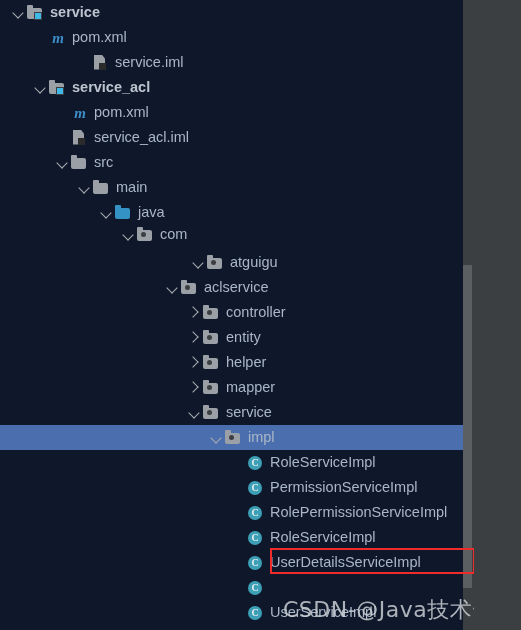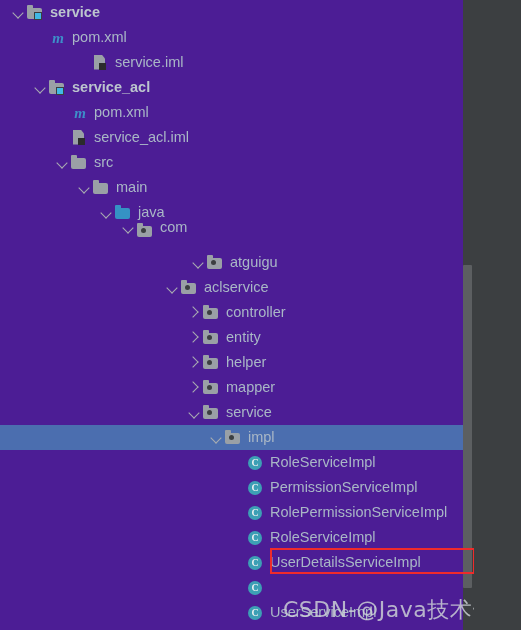--- a/index.html
+++ b/index.html
@@ -3,21 +3,21 @@
 <meta charset="utf-8">
 <style>
   html, body {
     margin: 0; padding: 0;
     background: #3c3f41;
   }
   #app {
     position: relative;
     width: 474px;
     height: 630px;
-    background: #4c1d95;
+    background: #0f172a;
     font-family: "Liberation Sans", sans-serif;
     overflow: hidden;
     user-select: none;
   }
 
   
   .row {
     position: absolute;
     left: 0;
     width: 521px;
@@ -251,21 +251,21 @@
         <div class="twisty open"></div>
         <div class="ico folder"></div>
         <span class="label">main</span>
       </div>
       <div class="row" style="top: 200px;">
         <div style="flex: 0 0 auto; height: 25px; width: 98px;"></div>
         <div class="twisty open"></div>
         <div class="ico srcroot"></div>
         <span class="label">java</span>
       </div>
-      <div class="row" style="top: 215px; align-items: flex-end;">
+      <div class="row" style="top: 222px;">
         <div style="flex: 0 0 auto; height: 25px; width: 120px;"></div>
         <div class="twisty open"></div>
         <div class="ico pkg">
           <span class="dot"></span>
         </div>
         <span class="label">com</span>
       </div>
       <div class="row" style="top: 250px; padding-left: 48px;">
         <div style="flex: 0 0 auto; height: 25px; width: 142px;"></div>
         <div class="twisty open"></div>

